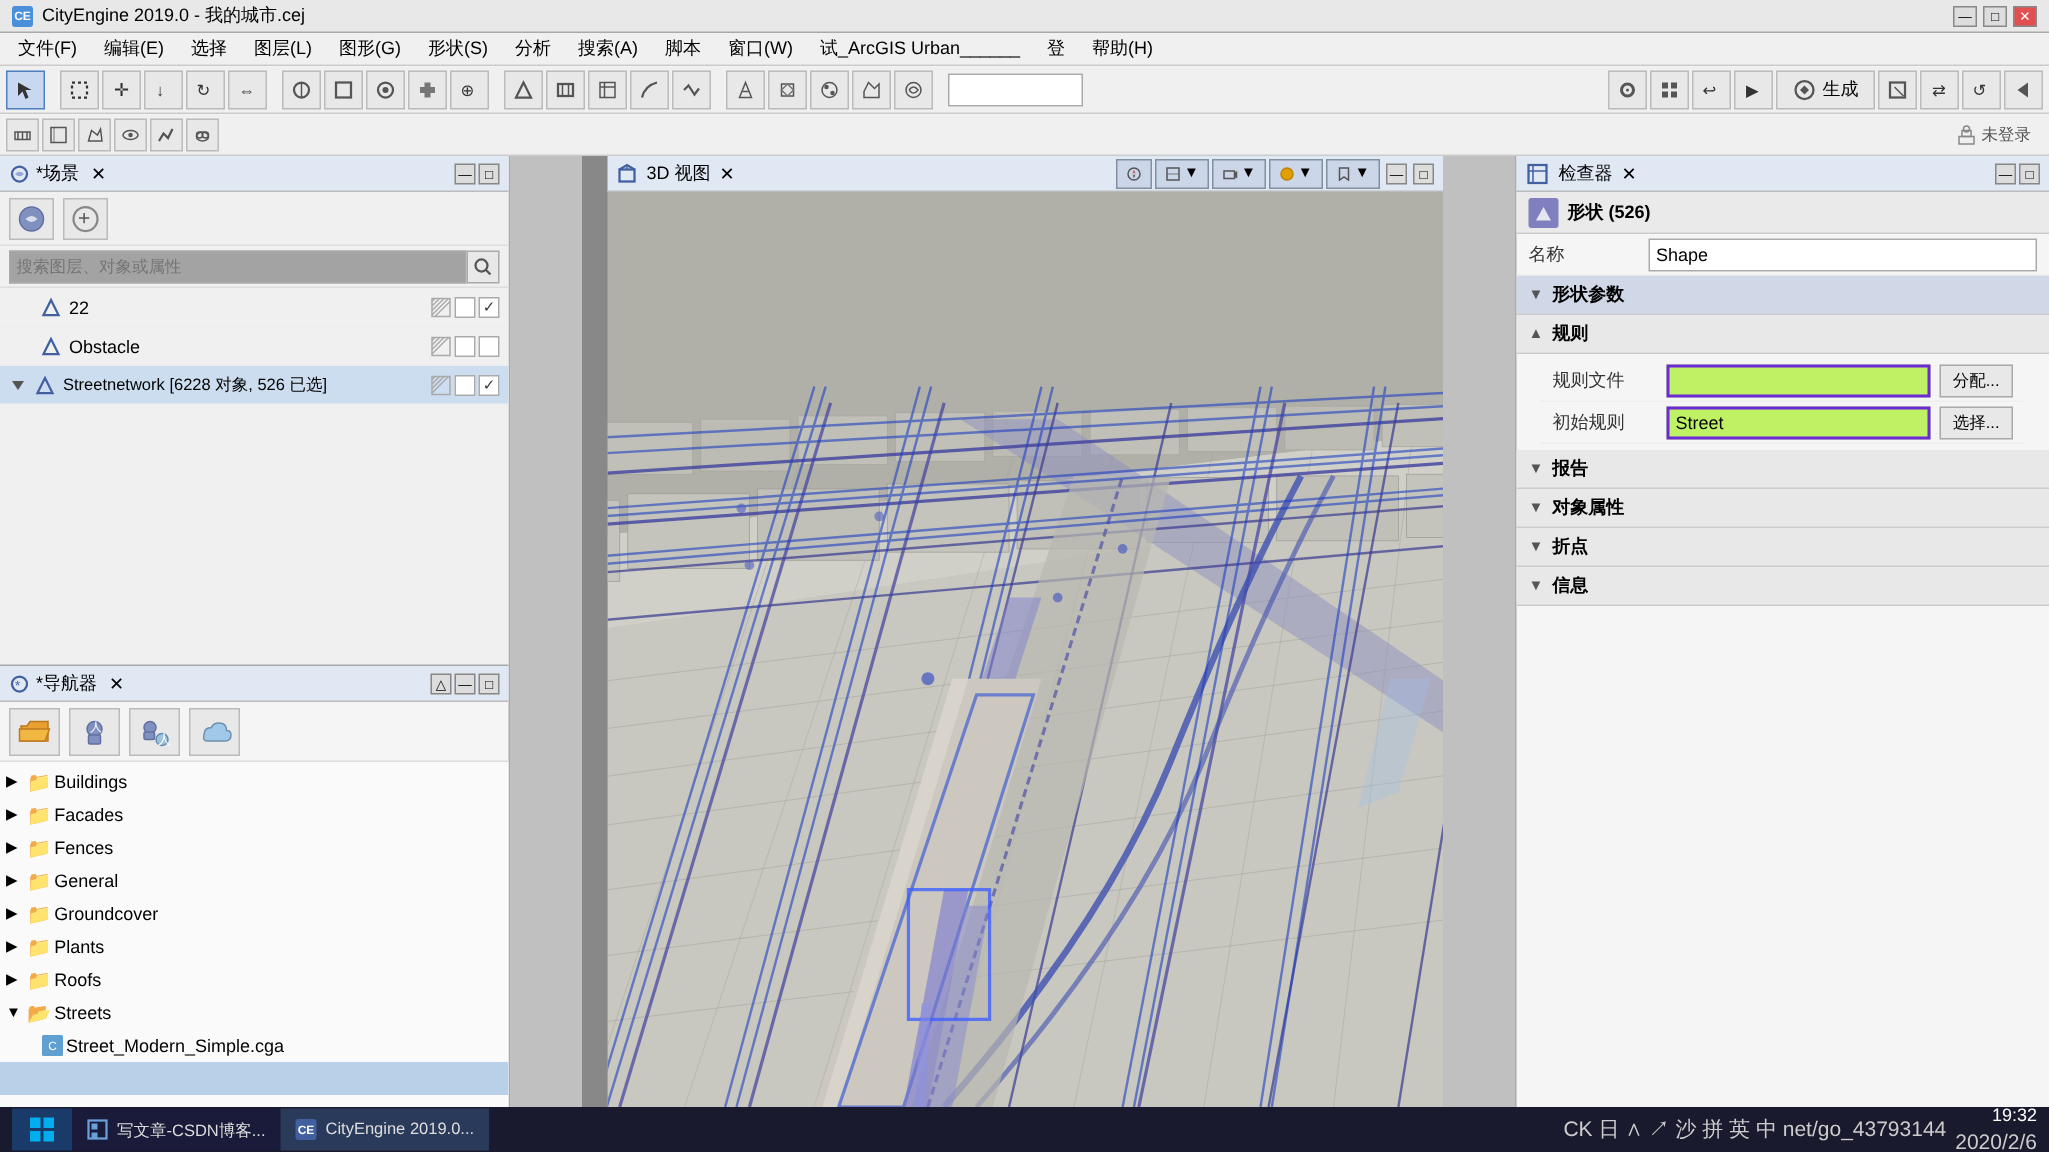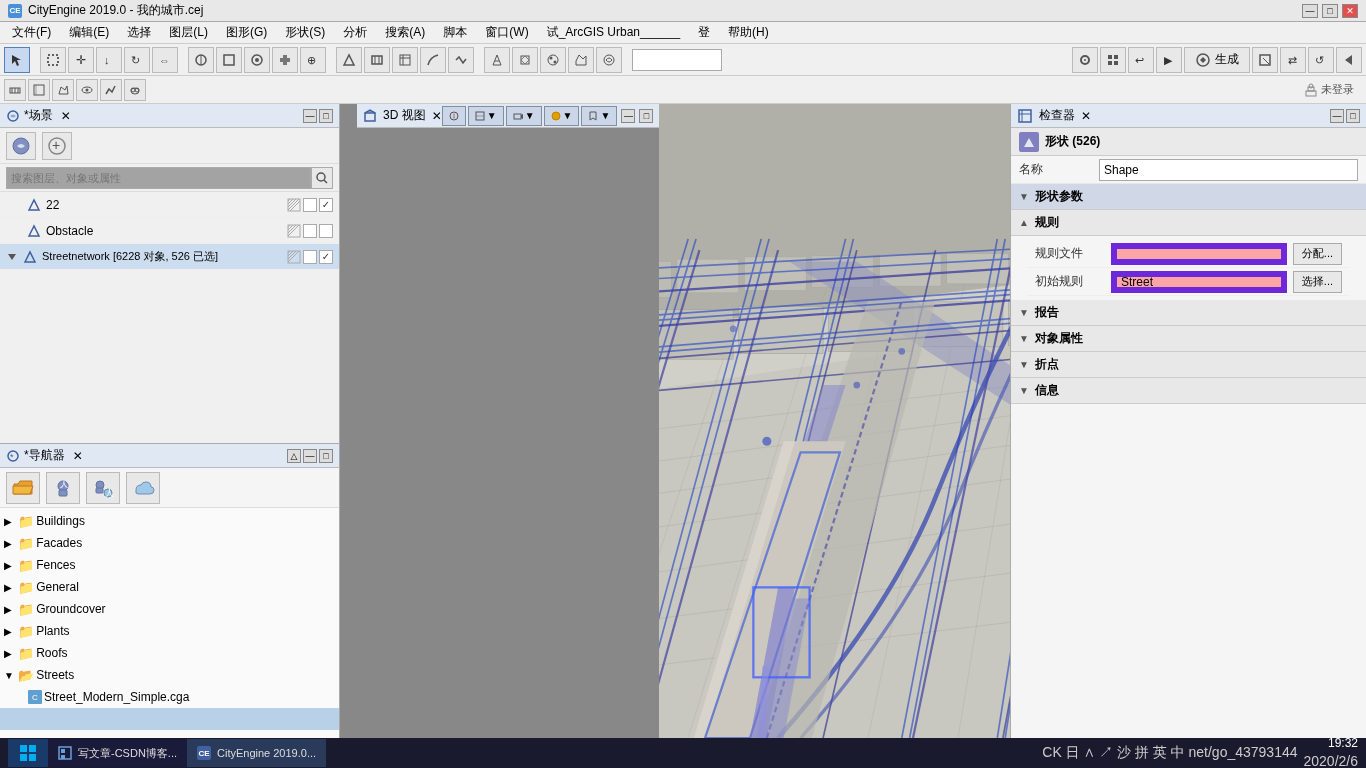--- a/index.html
+++ b/index.html
@@ -83,20 +83,21 @@
       align-items: center;
       padding: 0 4px;
       border-bottom: 1px solid #ccc;
       gap: 2px;
     }
 
     
     .main-area {
       display: flex;
       height: calc(768px - 22px - 22px - 32px - 28px - 30px);
+      gap: 48px;
     }
 
     
     .left-panel {
       width: 340px;
       display: flex;
       flex-direction: column;
       background: #f5f5f5;
       border-right: 1px solid #aaa;
     }
@@ -242,21 +243,21 @@
     .tree-expand { width: 12px; font-size: 10px; }
     .folder-icon { color: #e8a030; font-size: 13px; }
     .file-icon { width: 14px; height: 14px; border-radius: 1px; display: flex; align-items: center; justify-content: center; font-size: 8px; }
     .cga-icon { background: #60a0d0; color: white; }
     .tree-label { font-size: 12px; }
 
     
     .view3d-panel {
       flex: 1;
       display: flex;
-      flex-direction: row;
+      flex-direction: column;
       background: #888;
       position: relative;
       padding-left: 17px;
     }
     .view3d-header {
       height: 24px;
       background: #e0e8f4;
       display: flex;
       align-items: center;
       padding: 0 6px;
@@ -349,24 +350,24 @@
       gap: 6px;
     }
     .rule-label {
       width: 70px;
       font-size: 12px;
       color: #333;
     }
     .rule-input {
       flex: 1;
       height: 22px;
-      border: 6px solid #6d28d9;
+      border: 2px solid #6d28d9;
       padding: 0 4px;
       font-size: 12px;
-      background: #fca5a5;
+      background: #bef264;
     }
     .rule-btn {
       height: 22px;
       padding: 0 8px;
       border: 1px solid #aaa;
       background: #e8e8e8;
       cursor: pointer;
       font-size: 11px;
     }
 

